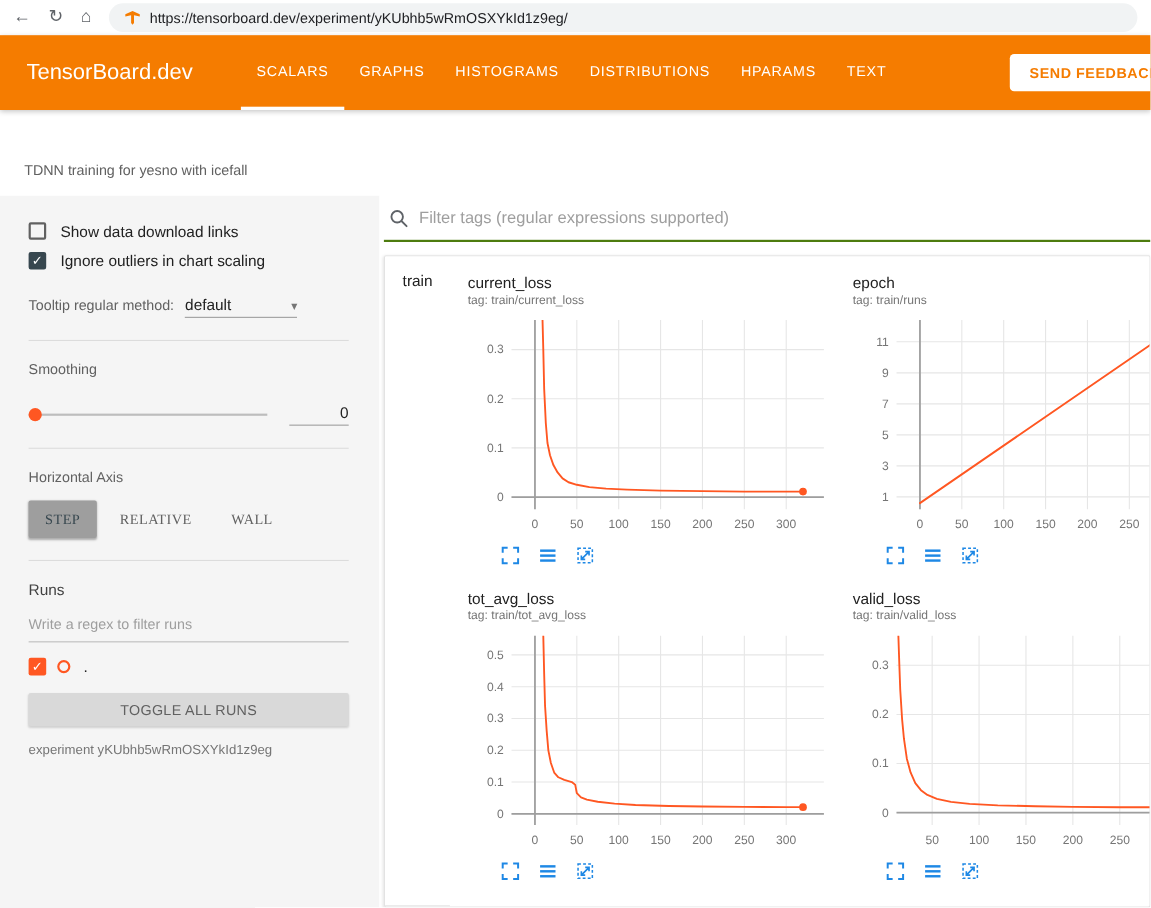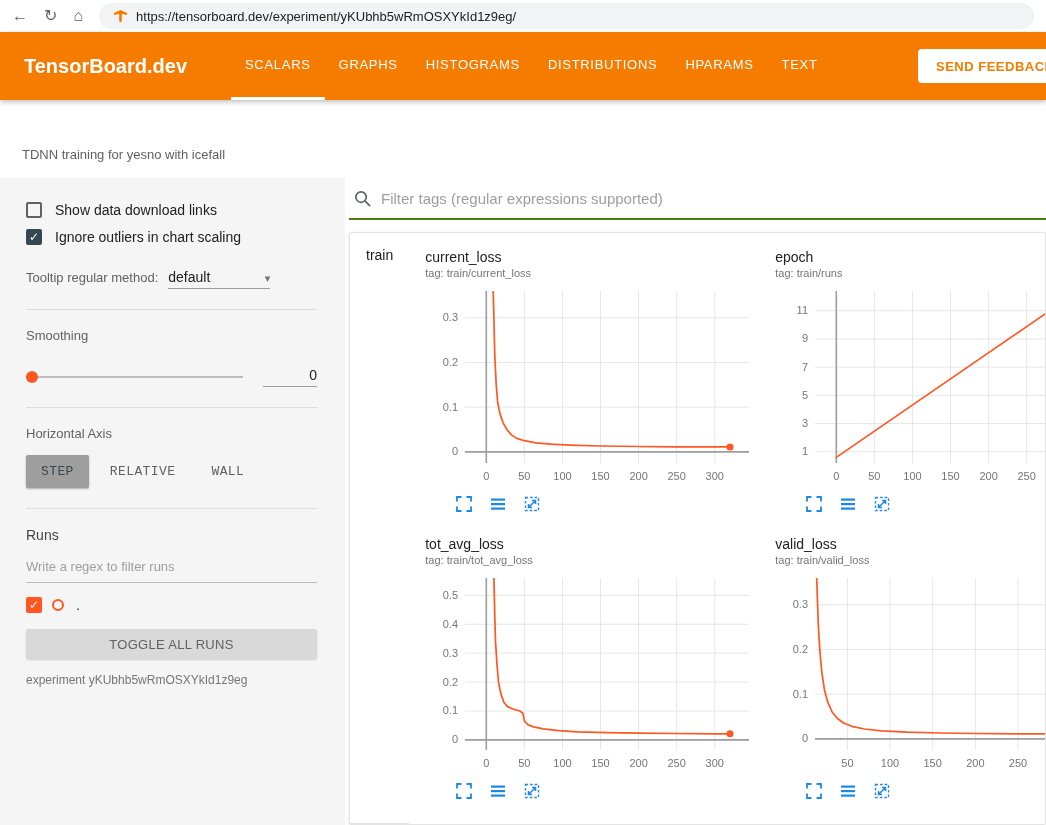--- a/index.html
+++ b/index.html
@@ -10,21 +10,21 @@
   .browser-bar { height:32px; display:flex; align-items:center; gap:16px; padding:0 12px; background:#fff; }
   .nav-glyph { font-size:16px; color:#5f6368; line-height:1; cursor:pointer; }
   .address-bar { flex:1; height:26px; background:#f1f3f4; border-radius:13px; display:flex;
     align-items:center; gap:8px; padding:0 14px; font-size:13px; color:#202124; overflow:hidden; }
   .address-bar svg { flex:none; }
   .url-text { white-space:nowrap; }
 
   
   .app-header { height:68px; background:#f57c00; display:flex; align-items:stretch;
     position:relative; overflow:hidden; box-shadow:0 2px 5px rgba(0,0,0,.25); }
-  .brand { align-self:center; color:#fff; font-size:20px; font-weight:700; margin:0 44px 0 24px; white-space:nowrap; }
+  .brand { align-self:center; color:#fff; font-size:20px; font-weight:400; margin:0 44px 0 24px; white-space:nowrap; }
   .tabs { display:flex; align-items:stretch; }
   .tab { display:flex; align-items:center; padding:0 14px; color:#fff; font-size:13px; font-weight:500;
     letter-spacing:.7px; border-bottom:3px solid transparent; cursor:pointer; white-space:nowrap; }
   .tab.active { border-bottom-color:#fff;text-align:center; }
   .feedback-btn { position:absolute; left:918px; top:50%; transform:translateY(-50%); height:34px;
     background:#fff; color:#f57c00; border:none; border-radius:4px; font-size:13px; font-weight:600;
     letter-spacing:.5px; padding:0 18px; white-space:nowrap; cursor:pointer;
     font-family:"Liberation Sans","DejaVu Sans",sans-serif; }
 
   
@@ -48,21 +48,21 @@
   .section-label { font-size:13px; color:#616161; }
   .slider-row { display:flex; align-items:center; margin-top:24px; gap:20px; }
   .slider { flex:1; height:14px; position:relative; cursor:pointer; }
   .slider .track { position:absolute; top:6px; left:0; right:0; height:2px; background:#bdbdbd; }
   .slider .thumb { position:absolute; top:1px; left:0; width:12px; height:12px; border-radius:50%; background:#ff5722; }
   .slider-value { width:54px; text-align:right; font-size:14px; color:#212121;
     border-bottom:1px solid #9e9e9e; padding-bottom:3px; cursor:text; }
   .axis-buttons { display:flex; align-items:center; margin-top:14px; gap:6px; }
   .axis-btn { font-size:13px; font-weight:500; letter-spacing:.4px; color:#616161; padding:9px 15px;
     border:none; background:transparent; border-radius:2px; cursor:pointer;
-    font-family:Liberation Mono, monospace; }
+    font-family:Liberation Serif, serif; }
   .axis-btn.active { background:#9e9e9e; color:#37474f; box-shadow:0 1px 2px rgba(0,0,0,.3); }
   .runs-label { font-size:14px; color:#424242; margin-bottom:14px; }
   .runs-filter { width:100%; border:none; border-bottom:1px solid #bdbdbd; background:transparent;
     font-size:13px; color:#212121; padding:2px 0 8px; outline:none;
     font-family:"Liberation Sans","DejaVu Sans",sans-serif; }
   input::placeholder { color:#9e9e9e; }
   .run-row { display:flex; align-items:center; gap:10px; margin-top:14px; font-size:14px; color:#212121; }
   .run-cb { width:16px; height:16px; border-radius:2px; background:#ff5722; color:#fff; text-align:center;
     line-height:16px; font-size:12px; flex:none; cursor:pointer; }
   .run-cb::after { content:"✓"; }

